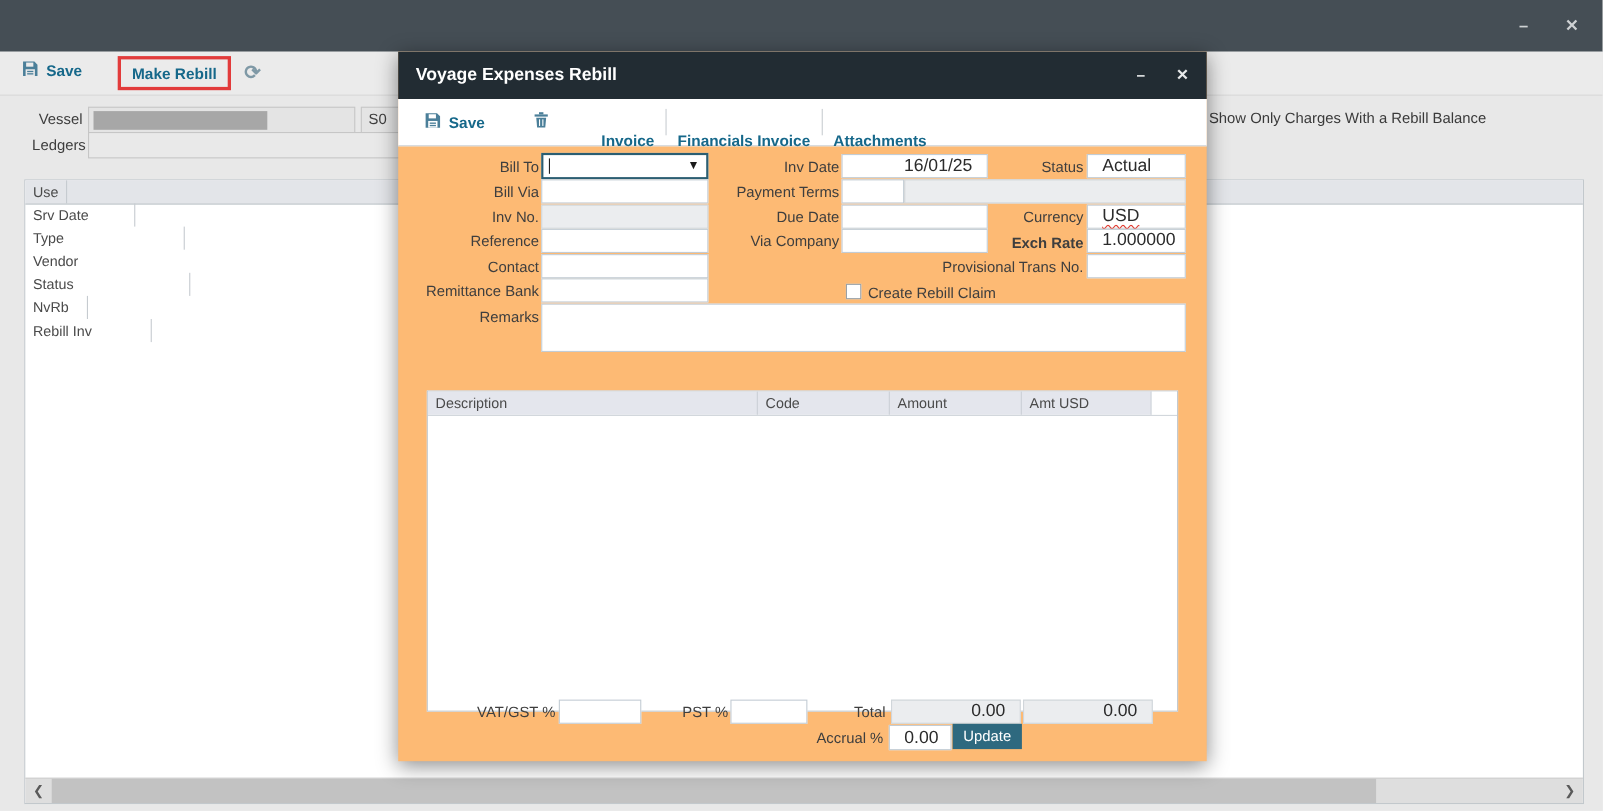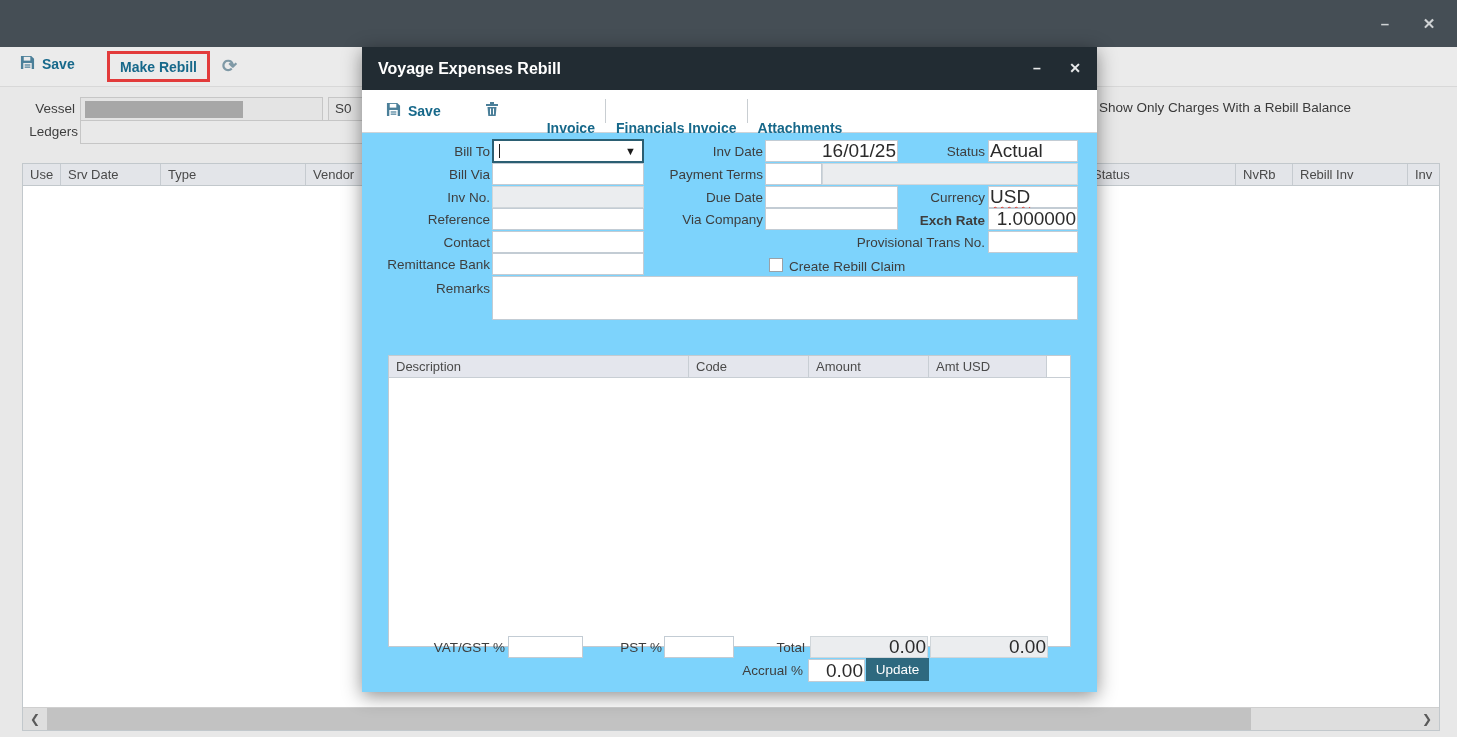--- a/index.html
+++ b/index.html
@@ -17,39 +17,39 @@
   .make-rebill-box { position:absolute; left:107px; top:4px; width:103px; height:31px; border:3px solid #e23b3b; display:flex; align-items:center; justify-content:center; font-size:14px; font-weight:bold; color:#16688a; background:transparent; cursor:pointer; }
   .refresh-glyph { font-size:18px; color:#7f99a6; font-weight:bold; }
 
   .form-label { font-size:13.5px; color:#3e3e3e; text-align:right; }
   .gray-input { background:#e4e4e4; border:1px solid #c6c6c6; }
   .redaction { background:#a7a7a7; }
 
   .filter-text { position:absolute; left:1099px; top:100px; font-size:13.5px; color:#3a3a3a; }
 
   .main-table { position:absolute; left:22px; top:163px; width:1418px; height:568px; background:#ffffff; border:1px solid #c2c8cc; }
-  .mt-header { display:flex; height:22px; background:#e3e5e9; border-bottom:1px solid #c2c8cc; }
+  .mt-header { display:flex; height:22px; background:#e3e5e9; border-bottom:1px solid #c2c8cc;flex-direction:column; }
   .mt-cell { font-size:13px; color:#4a4a4a; line-height:21px; padding-left:7px; border-right:1px solid #c6cbd0; overflow:hidden; white-space:nowrap; flex-shrink:0; }
 
   .hscroll { position:absolute; left:0; right:0; bottom:0; height:23px; background:#dedede; border-top:1px solid #cfcfcf; }
   .hs-arrow { position:absolute; top:0; width:24px; height:22px; color:#5a5a5a; font-size:12px; text-align:center; line-height:22px; cursor:pointer; }
   .hs-thumb { position:absolute; left:24px; top:0; width:1204px; height:22px; background:#c2c2c2; cursor:pointer; }
 
   
-  .modal { position:absolute; left:362px; top:47px; width:735px; height:645px; background:#7dd3fc; box-shadow:0 4px 18px rgba(0,0,0,0.45); }
+  .modal { position:absolute; left:362px; top:47px; width:735px; height:645px; background:#fdba74; box-shadow:0 4px 18px rgba(0,0,0,0.45); }
   .modal-header { position:absolute; left:0; top:0; width:735px; height:43px; background:#222c33; }
   .modal-title { position:absolute; left:16px; top:0; line-height:43px; font-size:16px; font-weight:bold; color:#ffffff; }
   .modal-win-btn { position:absolute; top:0; height:43px; width:36px; color:#e8eaeb; text-align:center; line-height:43px; font-size:14px; font-weight:bold; cursor:pointer; }
 
   .modal-toolbar { position:absolute; left:0; top:43px; width:735px; height:43px; background:#ffffff; border-bottom:1px solid #cfd4d8; display:flex; align-items:center; }
   .mtb-link { font-size:14px; font-weight:bold; color:#16688a; cursor:pointer;margin-top:33px; }
   .mtb-sep { width:1px; height:24px; background:#c9ced2; margin:0 10px; }
 
   .fld-label { position:absolute; font-size:13.5px; color:#3e3e3e; text-align:right; white-space:nowrap; }
-  .inp { position:absolute; height:22px; background:#ffffff; border:1px solid #c3ccd4; font-size:19px; color:#2b2b2b; line-height:20px; padding:0 1px; }
+  .inp { position:absolute; height:22px; background:#ffffff; border:1px solid #c3ccd4; font-size:16px; color:#2b2b2b; line-height:20px; padding:0 13px; }
   .inp.ro { background:#ebedef; border:1px solid #d0d6da; }
   .inp.num { text-align:right; }
 
   .billto { position:absolute; left:130px; top:92px; width:152px; height:24px; border:2px solid #2b5e72; background:#fff; cursor:pointer; }
   .billto .cursorbar { position:absolute; left:5px; top:3px; width:1px; height:14px; background:#222; }
   .billto .caret { position:absolute; right:6px; top:4px; font-size:11px; color:#1a1a1a; }
 
   .checkbox { position:absolute; width:14px; height:14px; border:1px solid #9aa1a7; background:#fff; cursor:pointer; }
   .cb-label { position:absolute; font-size:13.5px; color:#3e3e3e; text-align:left; }
 

